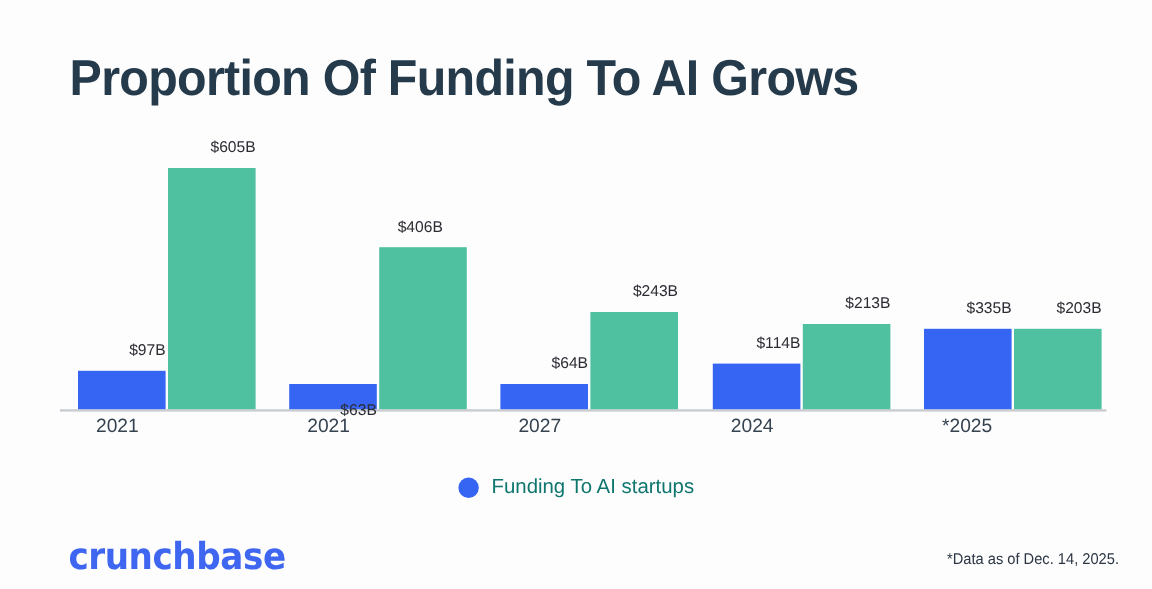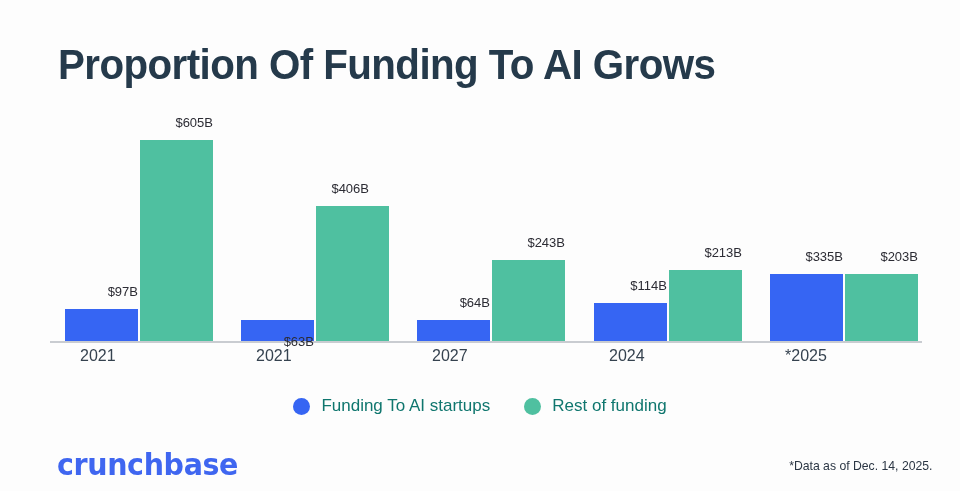--- a/index.html
+++ b/index.html
@@ -172,24 +172,20 @@
         <div class="bar-label" style="left: 845px; width: 73px; top: 249px;">$203B</div>
         <div class="year-label" style="left: 785px; width: 120px;">*2025</div>
       </div>
   </div>
 
   <div class="legend">
     <div class="legend-item">
       <span class="legend-dot blue"></span>
       <span class="legend-text">Funding To AI startups</span>
     </div>
-    <div class="legend-item">
-      <span class="legend-dot green"></span>
-      <span class="legend-text">Rest of funding</span>
-    </div>
   </div>
 
   <div class="footer">
     <div class="brand">crunchbase</div>
     <div class="footnote">*Data as of Dec. 14, 2025.</div>
   </div>
 
 </div>
 
 </body></html>

